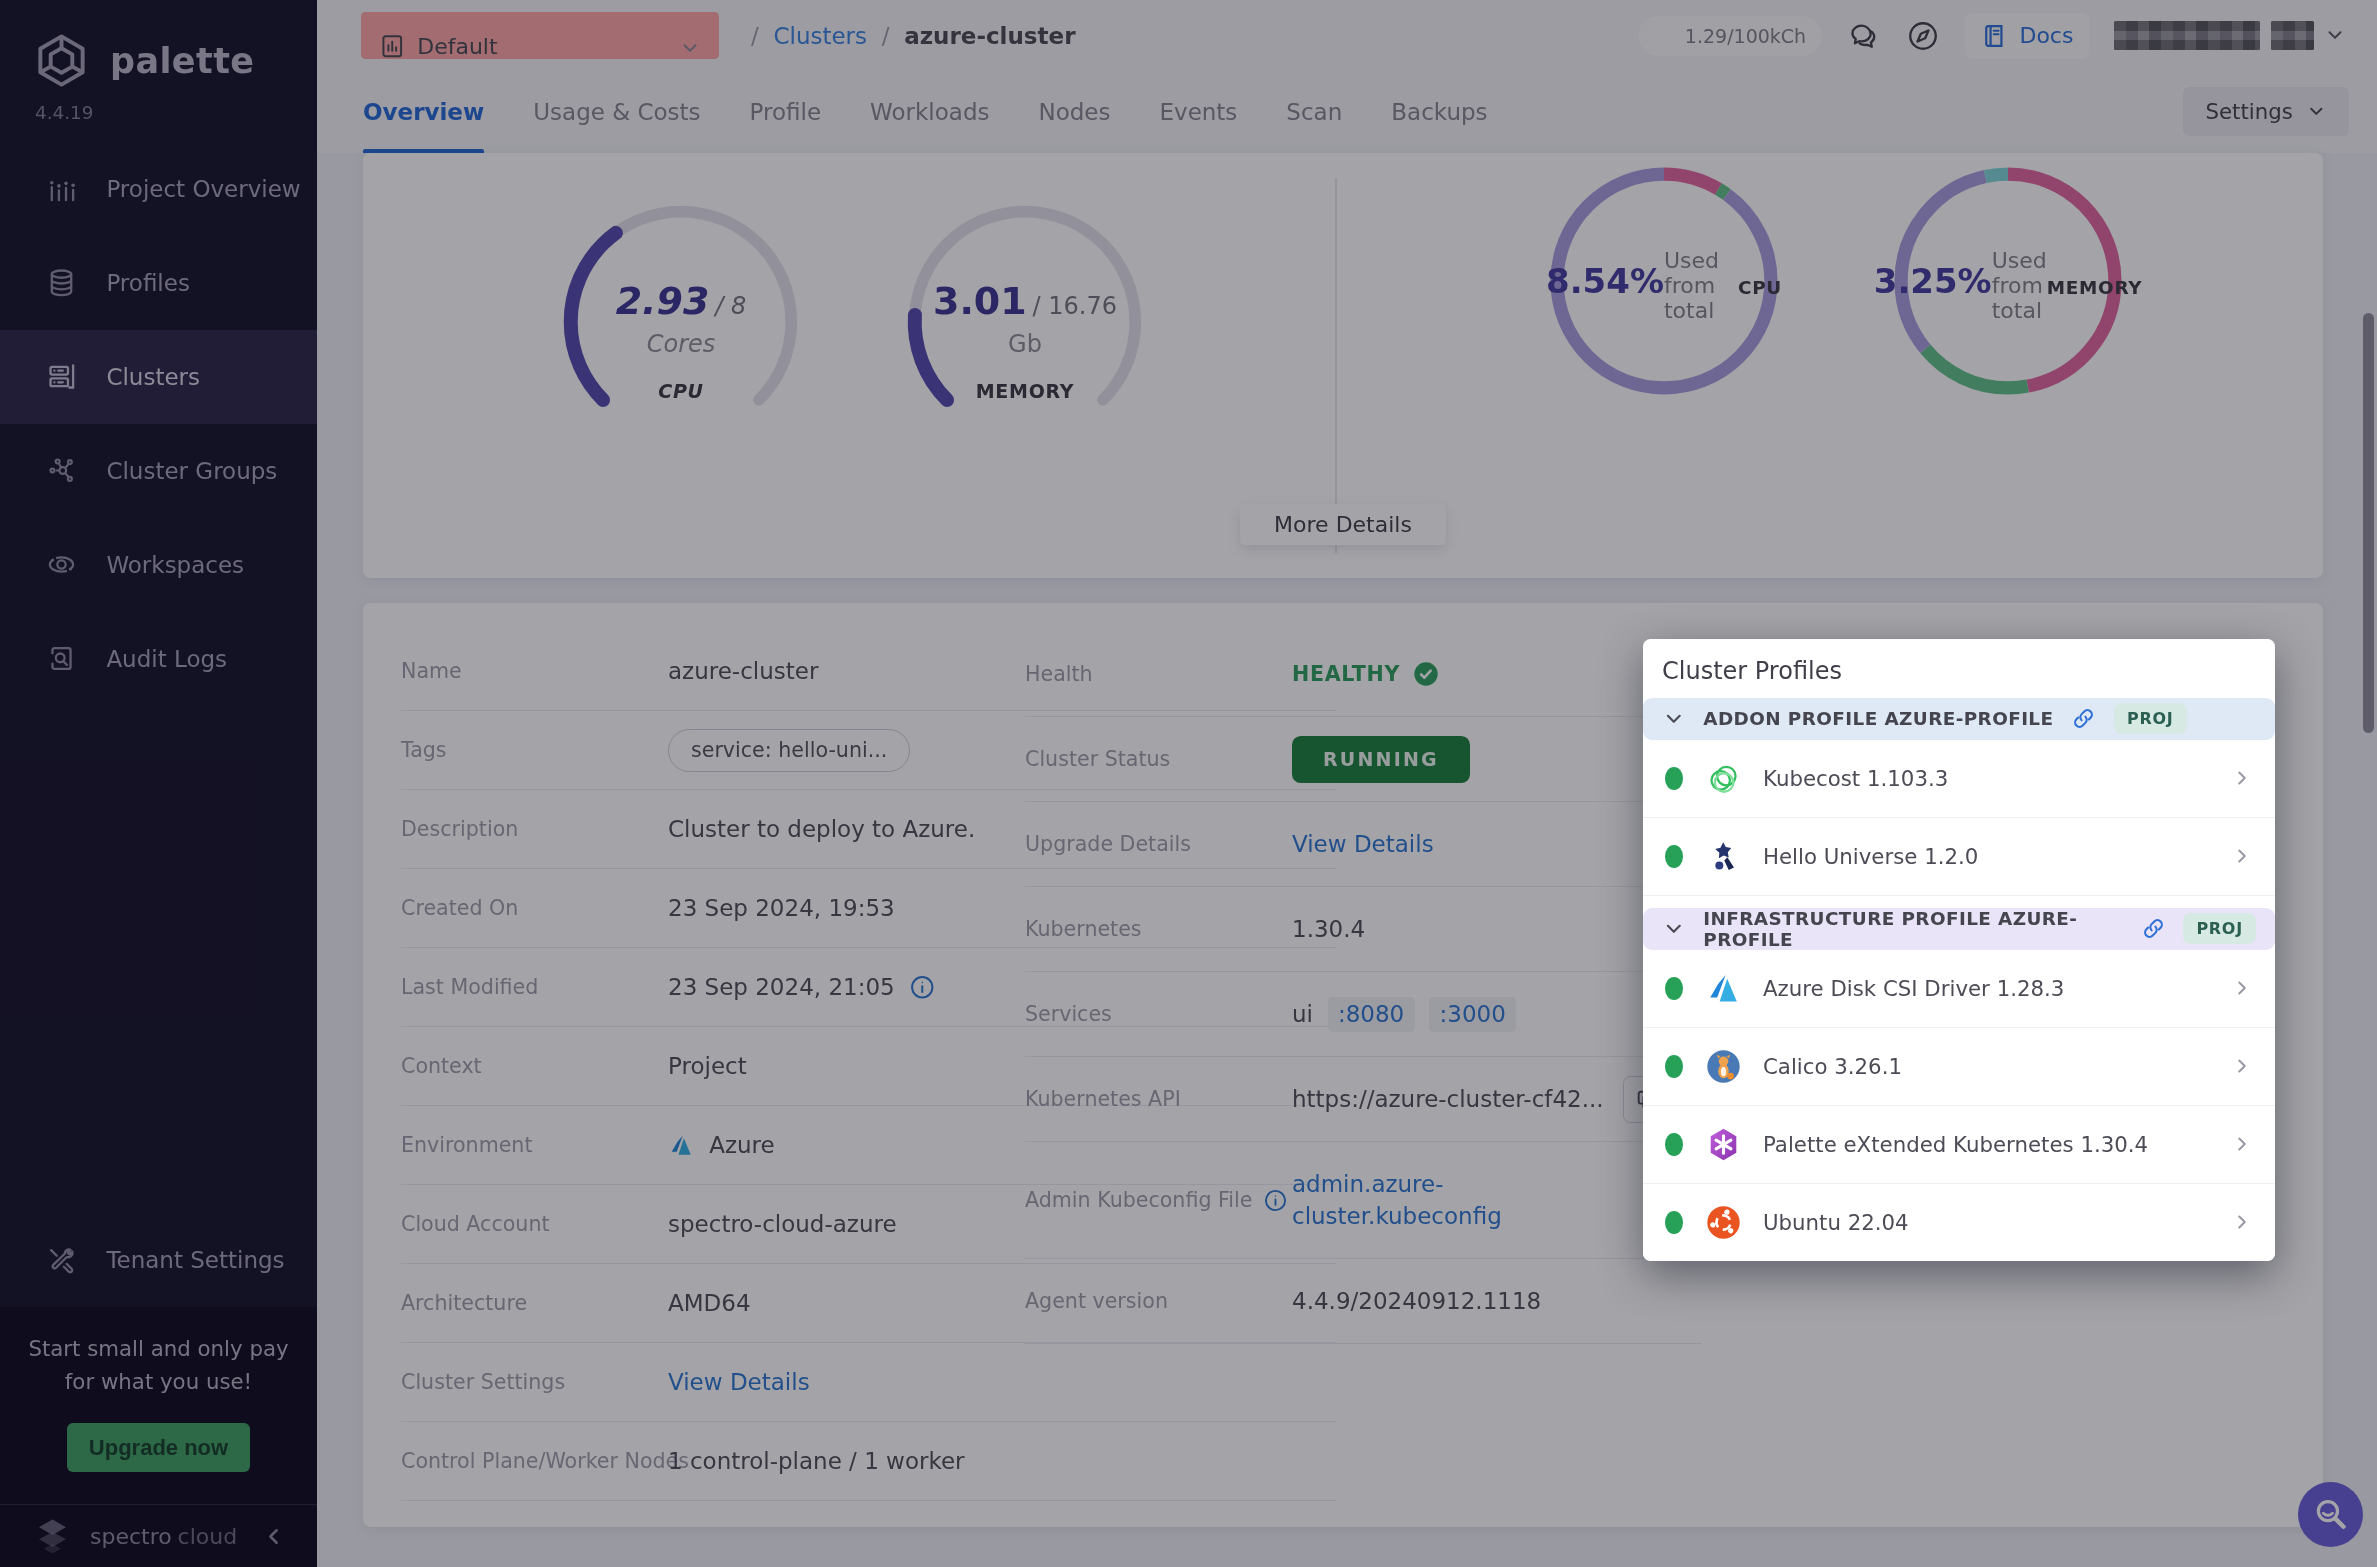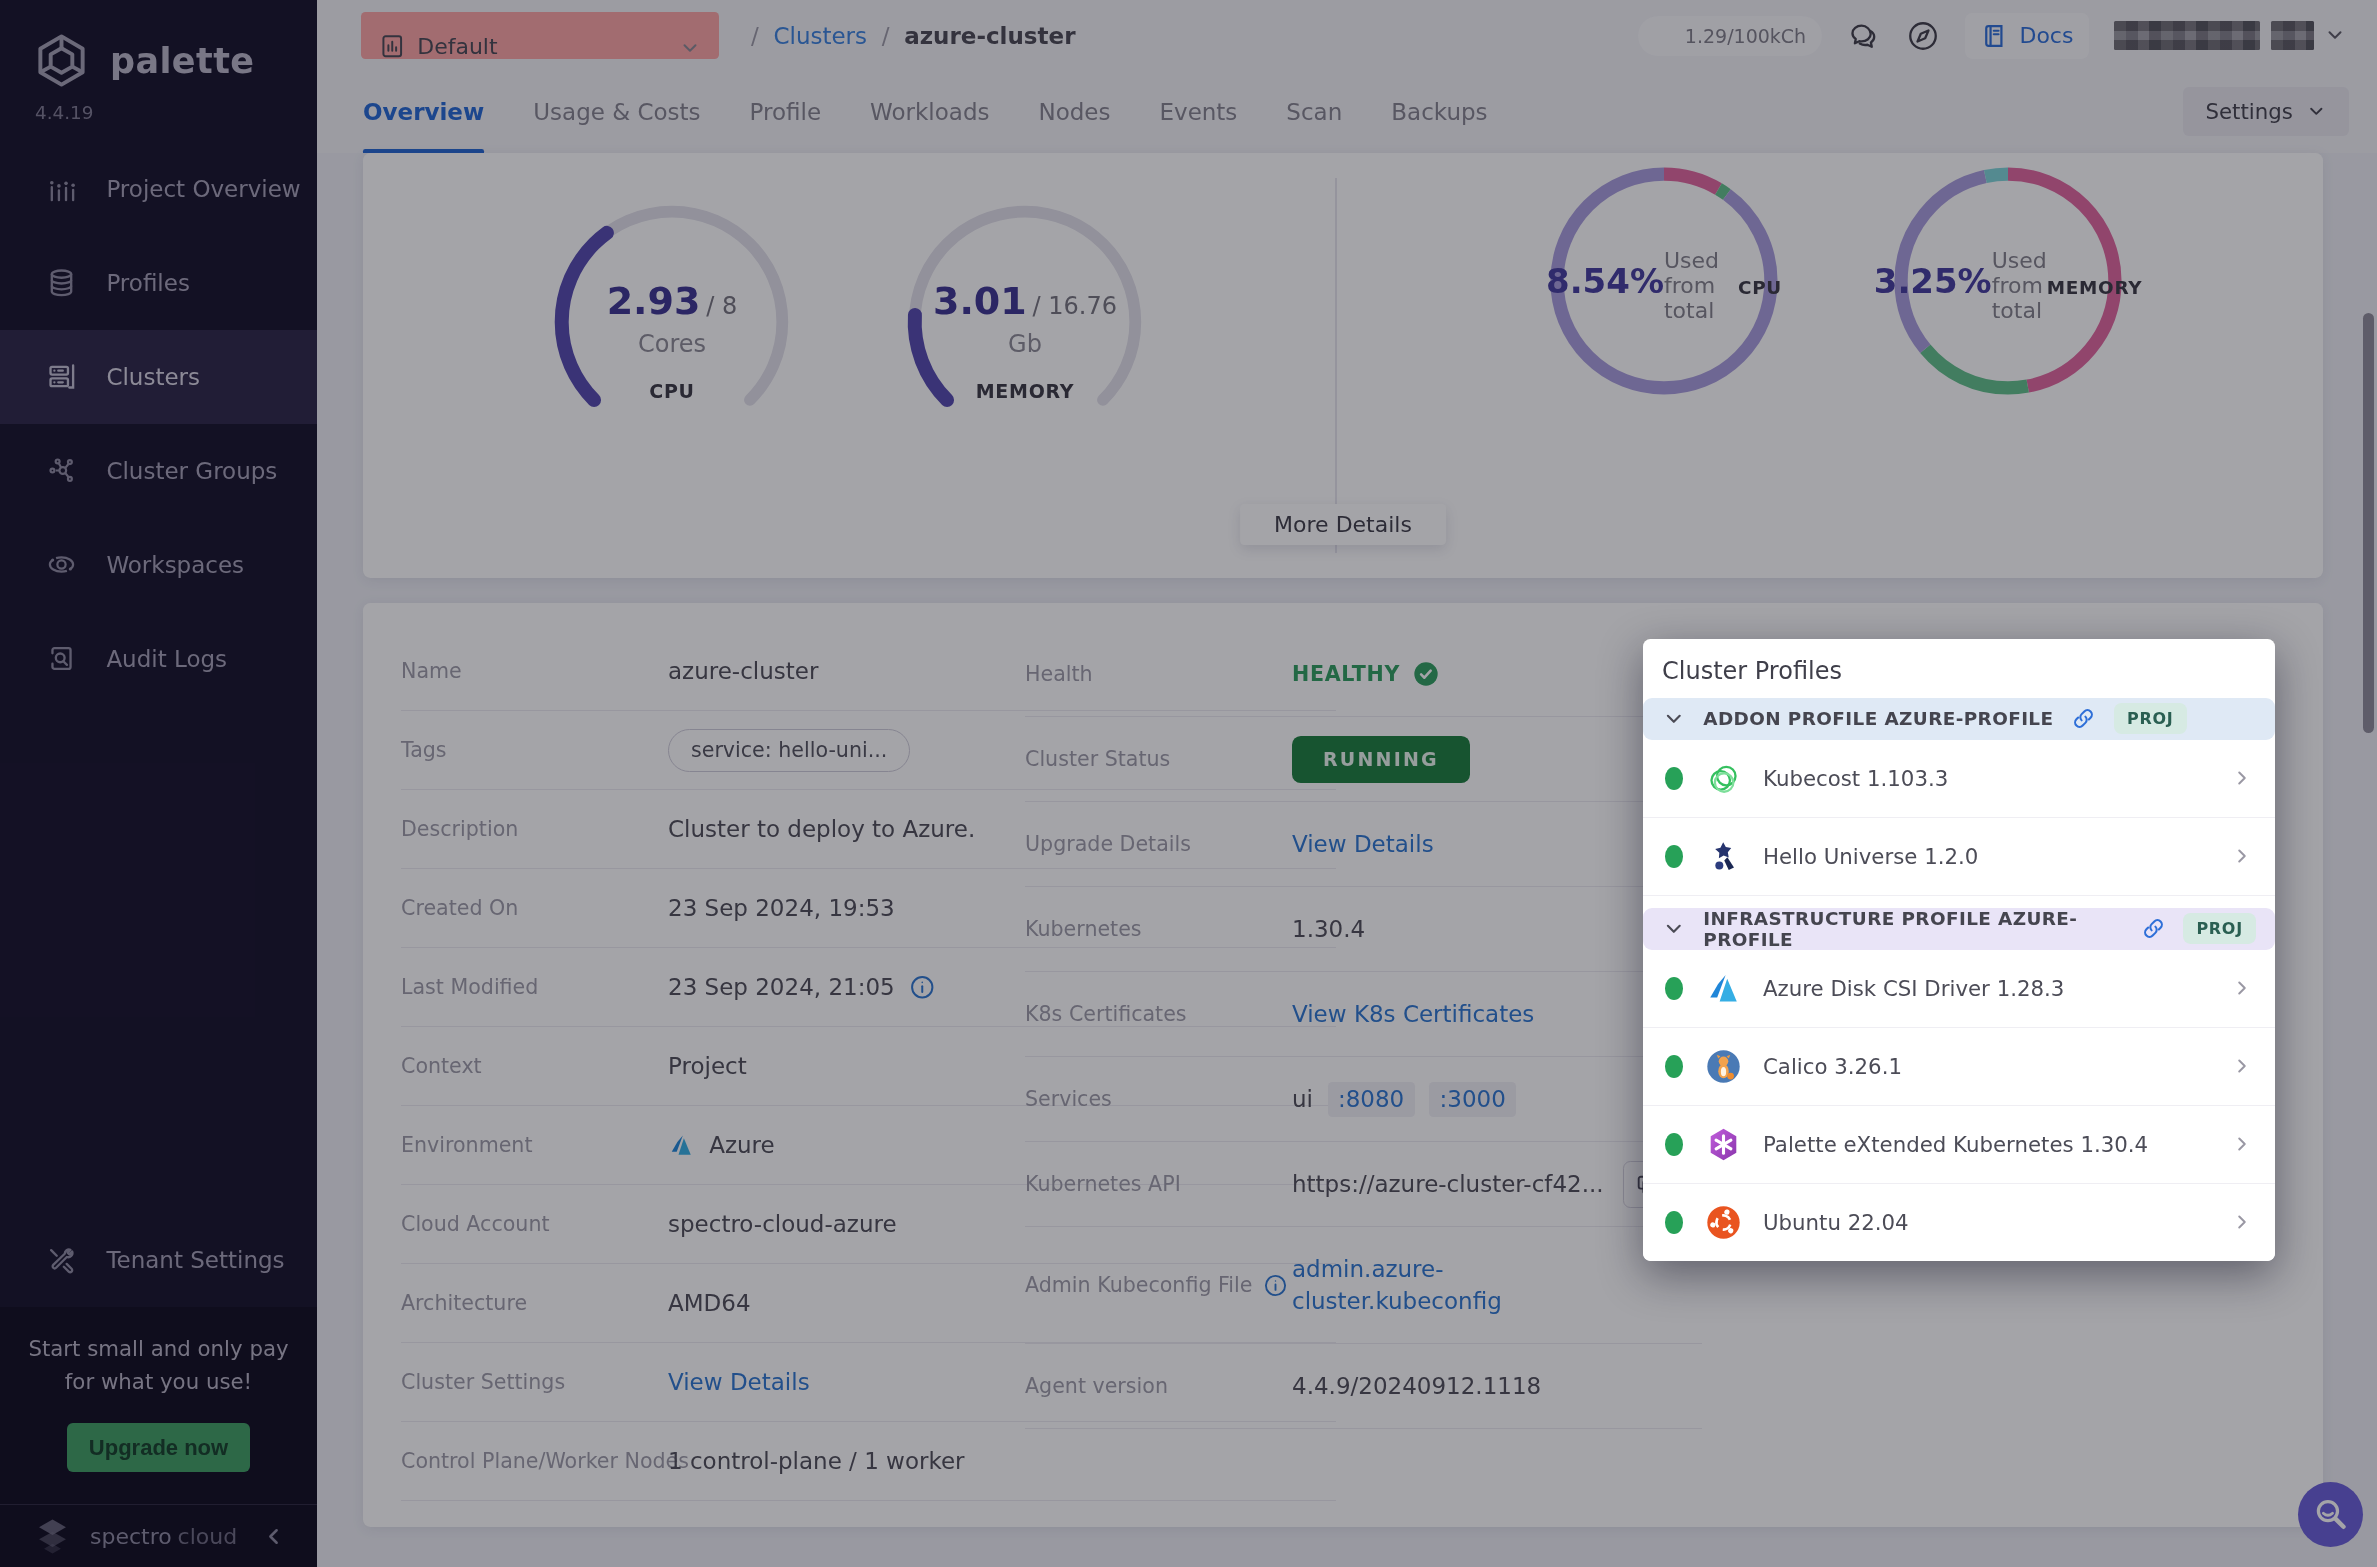--- a/index.html
+++ b/index.html
@@ -329,21 +329,21 @@
         <span class="chev"><svg viewBox="0 0 24 24" fill="none" stroke="currentColor" stroke-width="2.2" stroke-linecap="round" stroke-linejoin="round">
               <path d="M6 9l6 6 6-6"></path>
             </svg></span>
       </button>
     </div>
 
     <div class="content">
       <div class="card overview" id="overviewCard">
         <div class="vdivider"></div>
         <button class="more-btn">More Details</button>
-      <div class="gauge" style="left: 184px;">
+      <div class="gauge" style="left: 193px; font-style: italic;">
             <svg class="arc" viewBox="0 0 340 340">
     <path d="M 64 276 A 150 150 0 1 1 276 276" fill="none" stroke="#e2e0ea" stroke-width="16" stroke-linecap="round"></path>
     <path d="M 64 276 A 150 150 0 1 1 276 276" fill="none" stroke="#554aaf" stroke-width="19" stroke-linecap="round" stroke-dasharray="258.7 706.86"></path>
             </svg>
             <div class="gauge-text">
               <div><span class="g-val">2.93</span><span class="g-tot">/ 8</span></div>
               <div class="g-unit">Cores</div>
               <div class="g-cap">CPU</div>
             </div>
           </div>
@@ -514,28 +514,20 @@
               <div class="dvalue">
                 <span class="link">View Details</span>
               </div>
             </div>
             <div class="drow">
               <div class="dlabel">
                 <span>Kubernetes</span>
               </div>
               <div class="dvalue">
                 <span>1.30.4</span>
-              </div>
-            </div>
-            <div class="drow">
-              <div class="dlabel">
-                <span>K8s Certificates</span>
-              </div>
-              <div class="dvalue">
-                <span class="link">View K8s Certificates</span>
               </div>
             </div>
             <div class="drow">
               <div class="dlabel">
                 <span>Services</span>
               </div>
               <div class="dvalue">
                 <span>ui</span>
                 <span class="port-chip">:8080</span>
                 <span class="port-chip">:3000</span>

